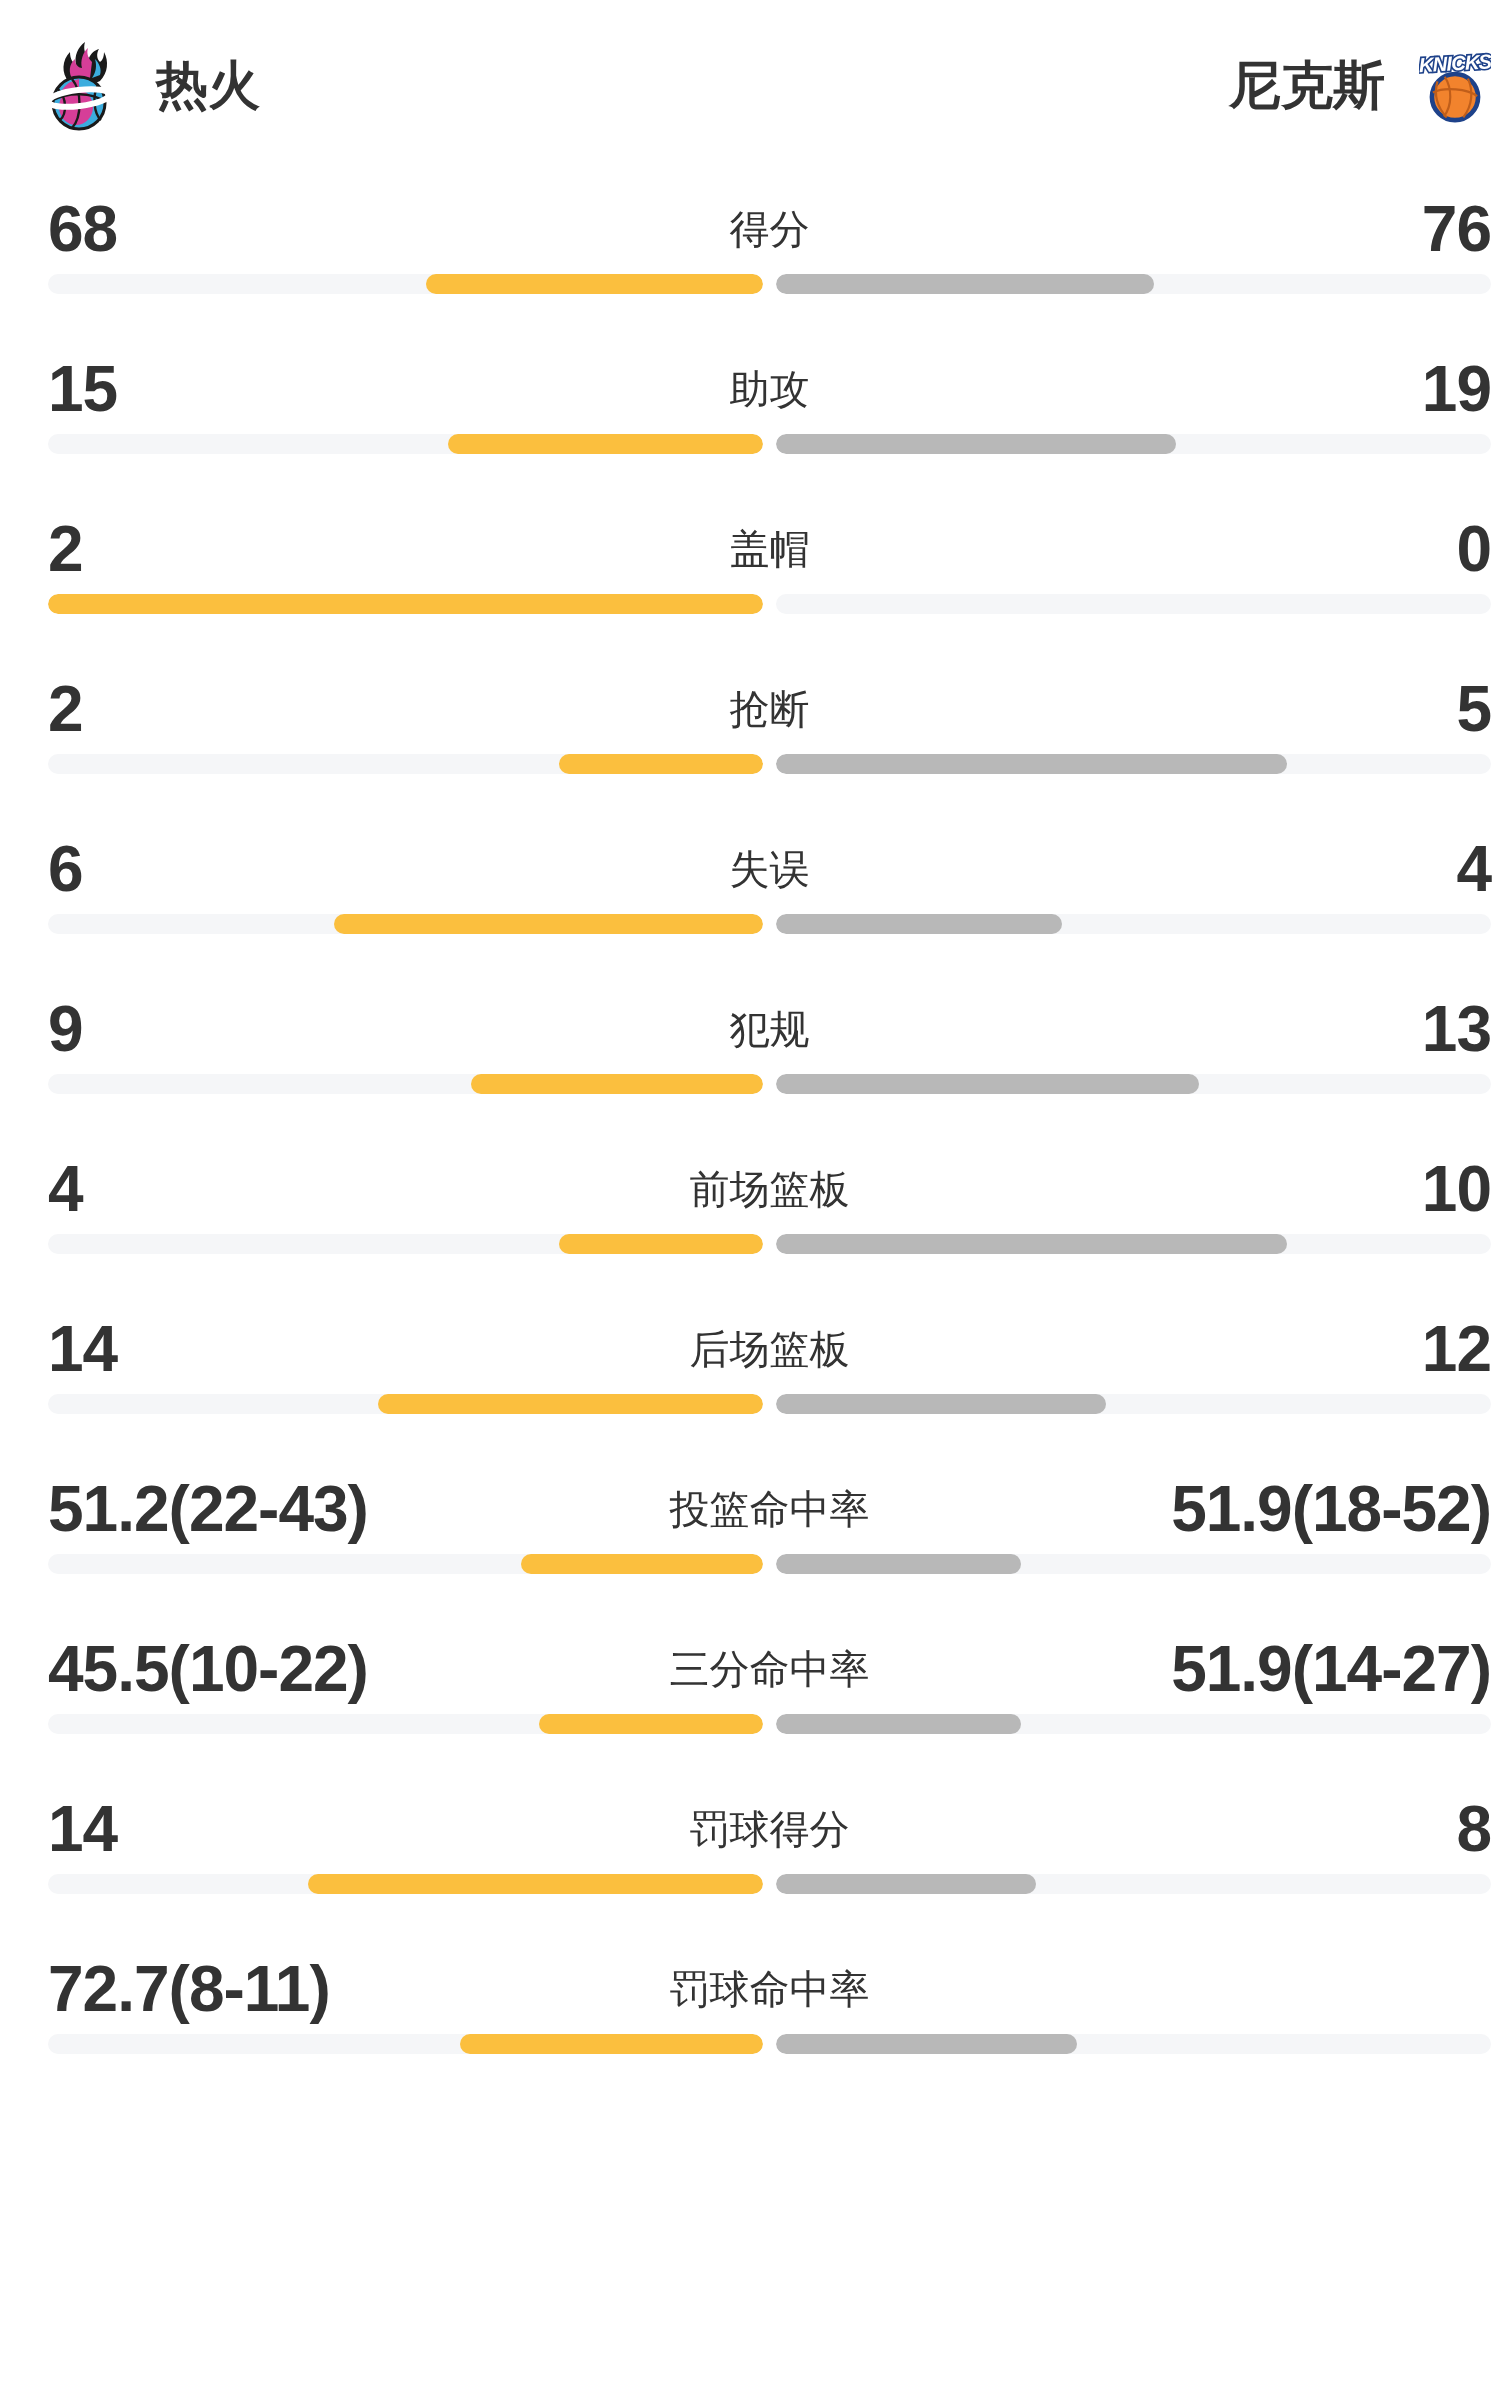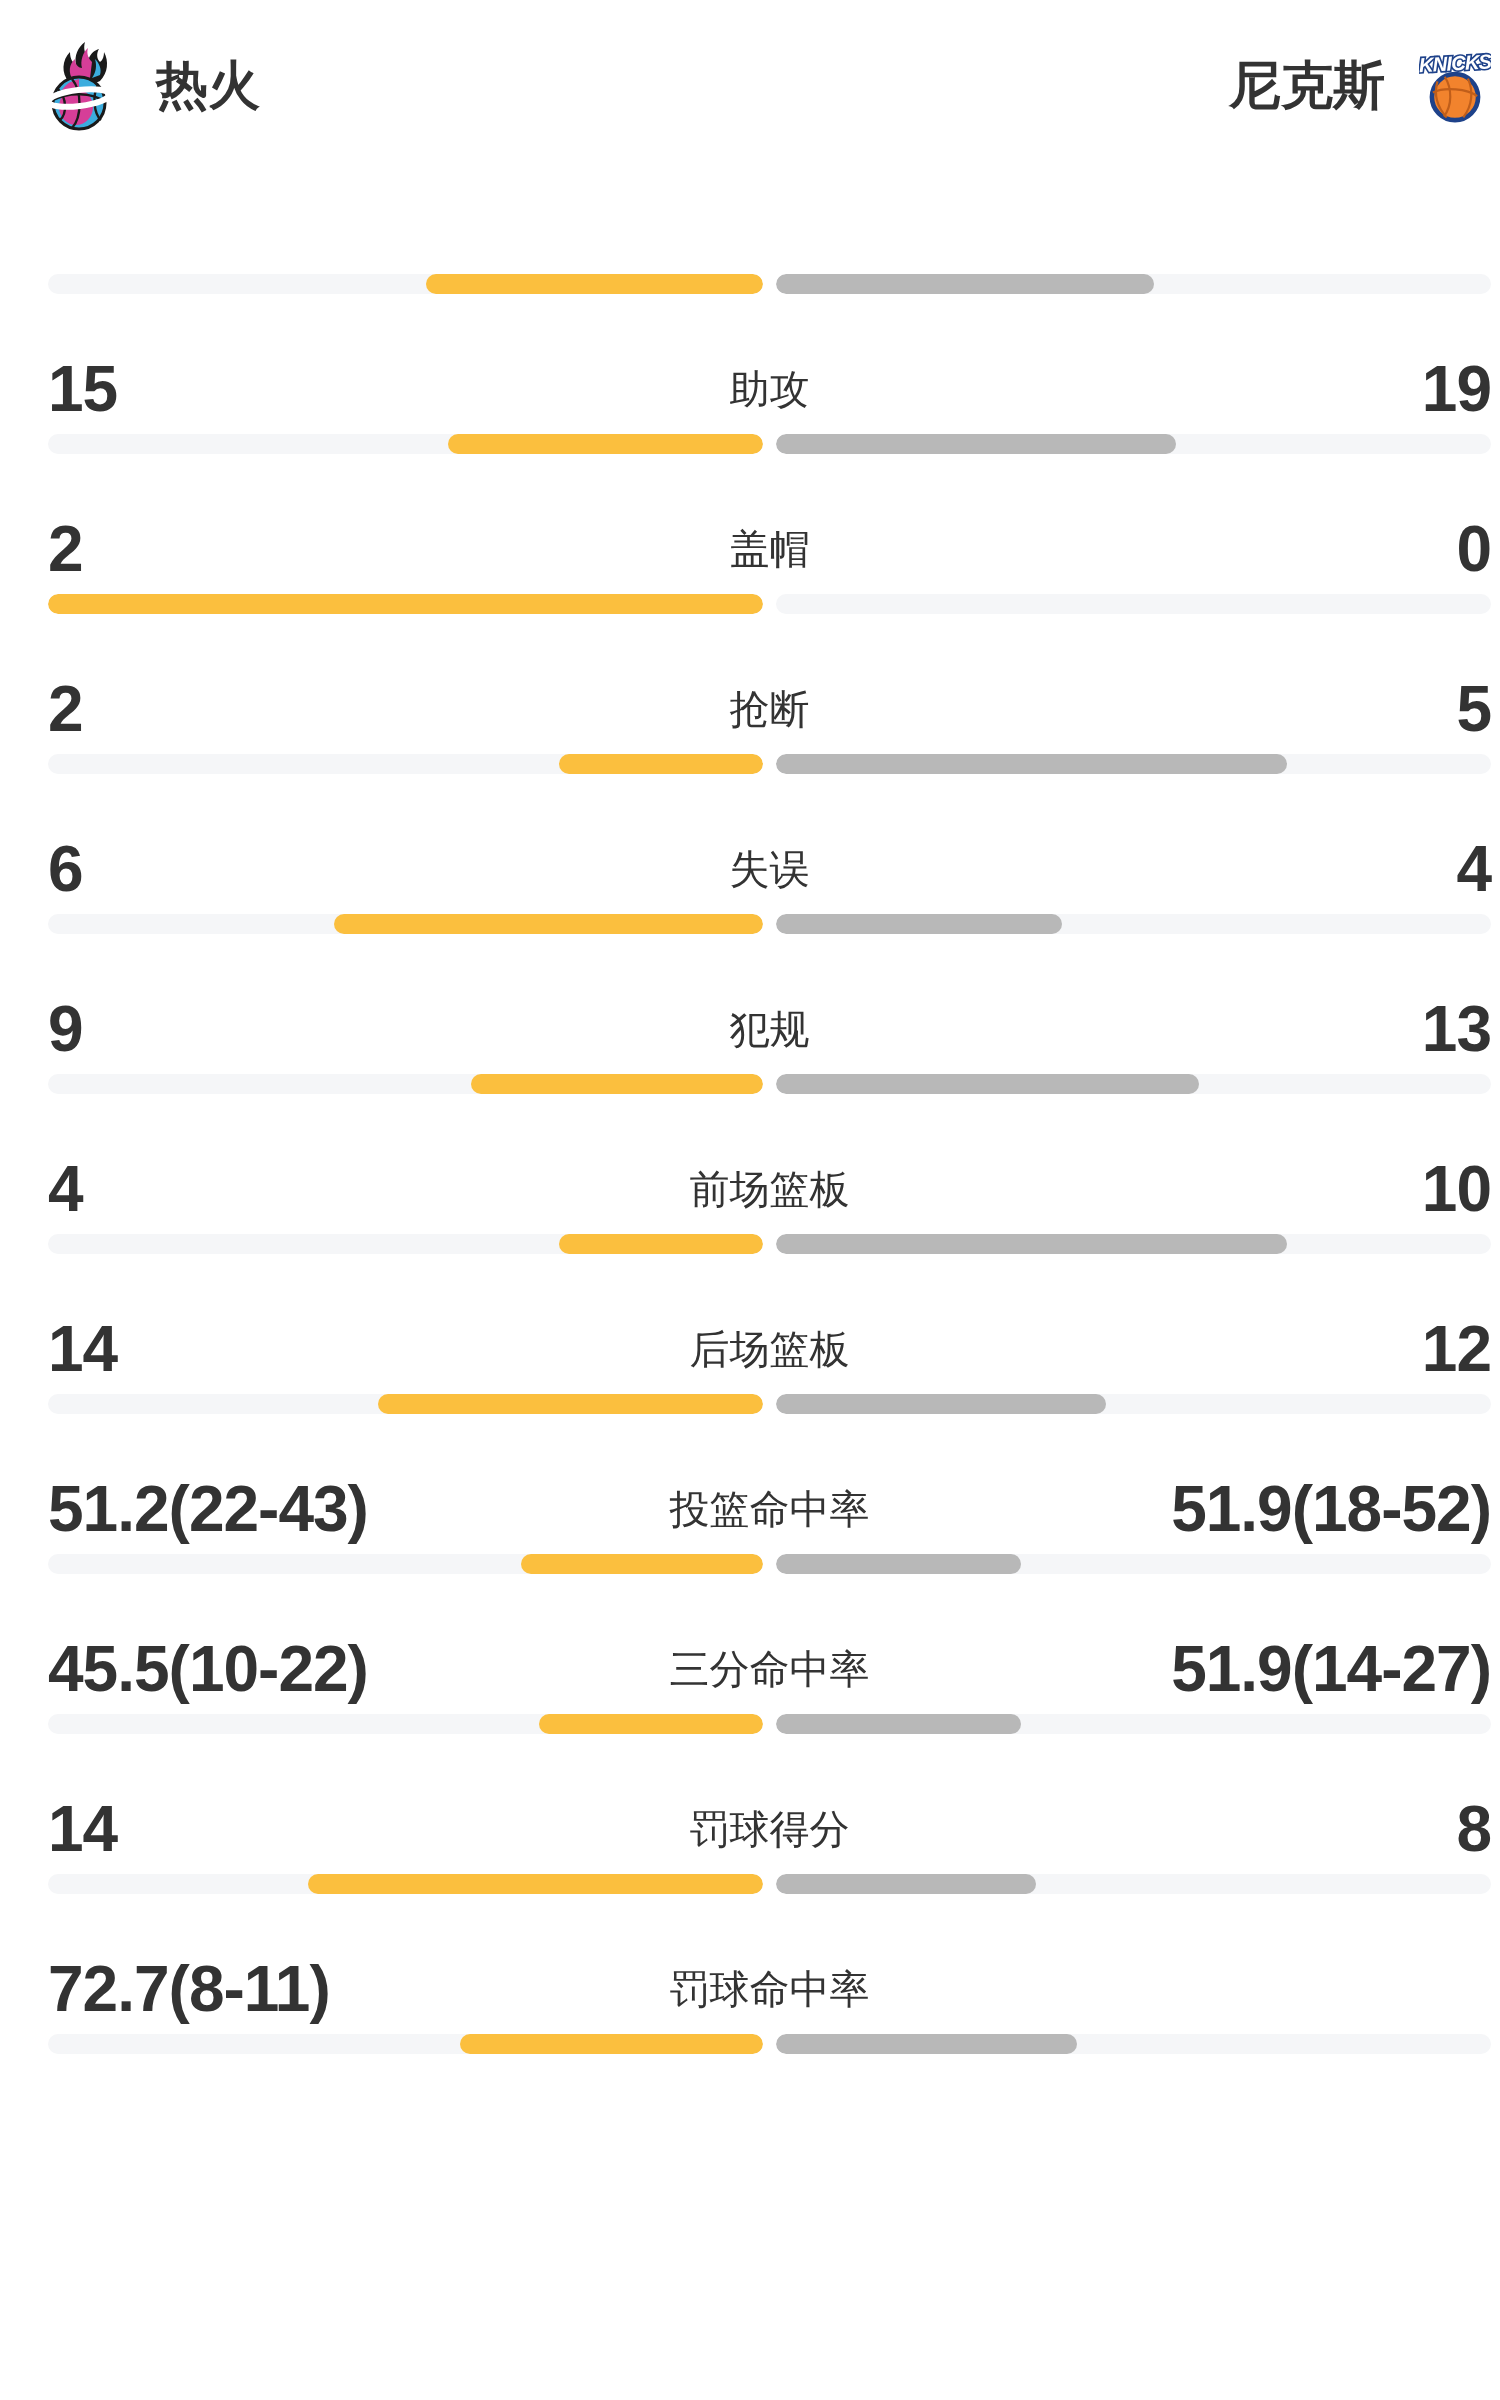--- a/index.html
+++ b/index.html
@@ -74,20 +74,25 @@
         </g>
         <g transform="rotate(-3 39 18)">
           <text x="39" y="26" text-anchor="middle" font-family="Liberation Sans, sans-serif" font-size="22" font-weight="bold" font-style="italic" letter-spacing="-1" fill="#FFFFFF" stroke="#1E428A" stroke-width="3.5" paint-order="stroke">KNICKS</text>
         </g>
       </svg>
     </div>
   </div>
 
   <div class="rows">
     <div class="row">
+      <div class="line">
+        <span class="val left">68</span>
+        <span class="lbl">得分</span>
+        <span class="val right">76</span>
+      </div>
       <div class="bars">
         <div class="half">
           <div class="fill fill-left" style="width: 47.2%;"></div>
         </div>
         <div class="half">
           <div class="fill fill-right" style="width: 52.8%;"></div>
         </div>
       </div>
     </div>
 

